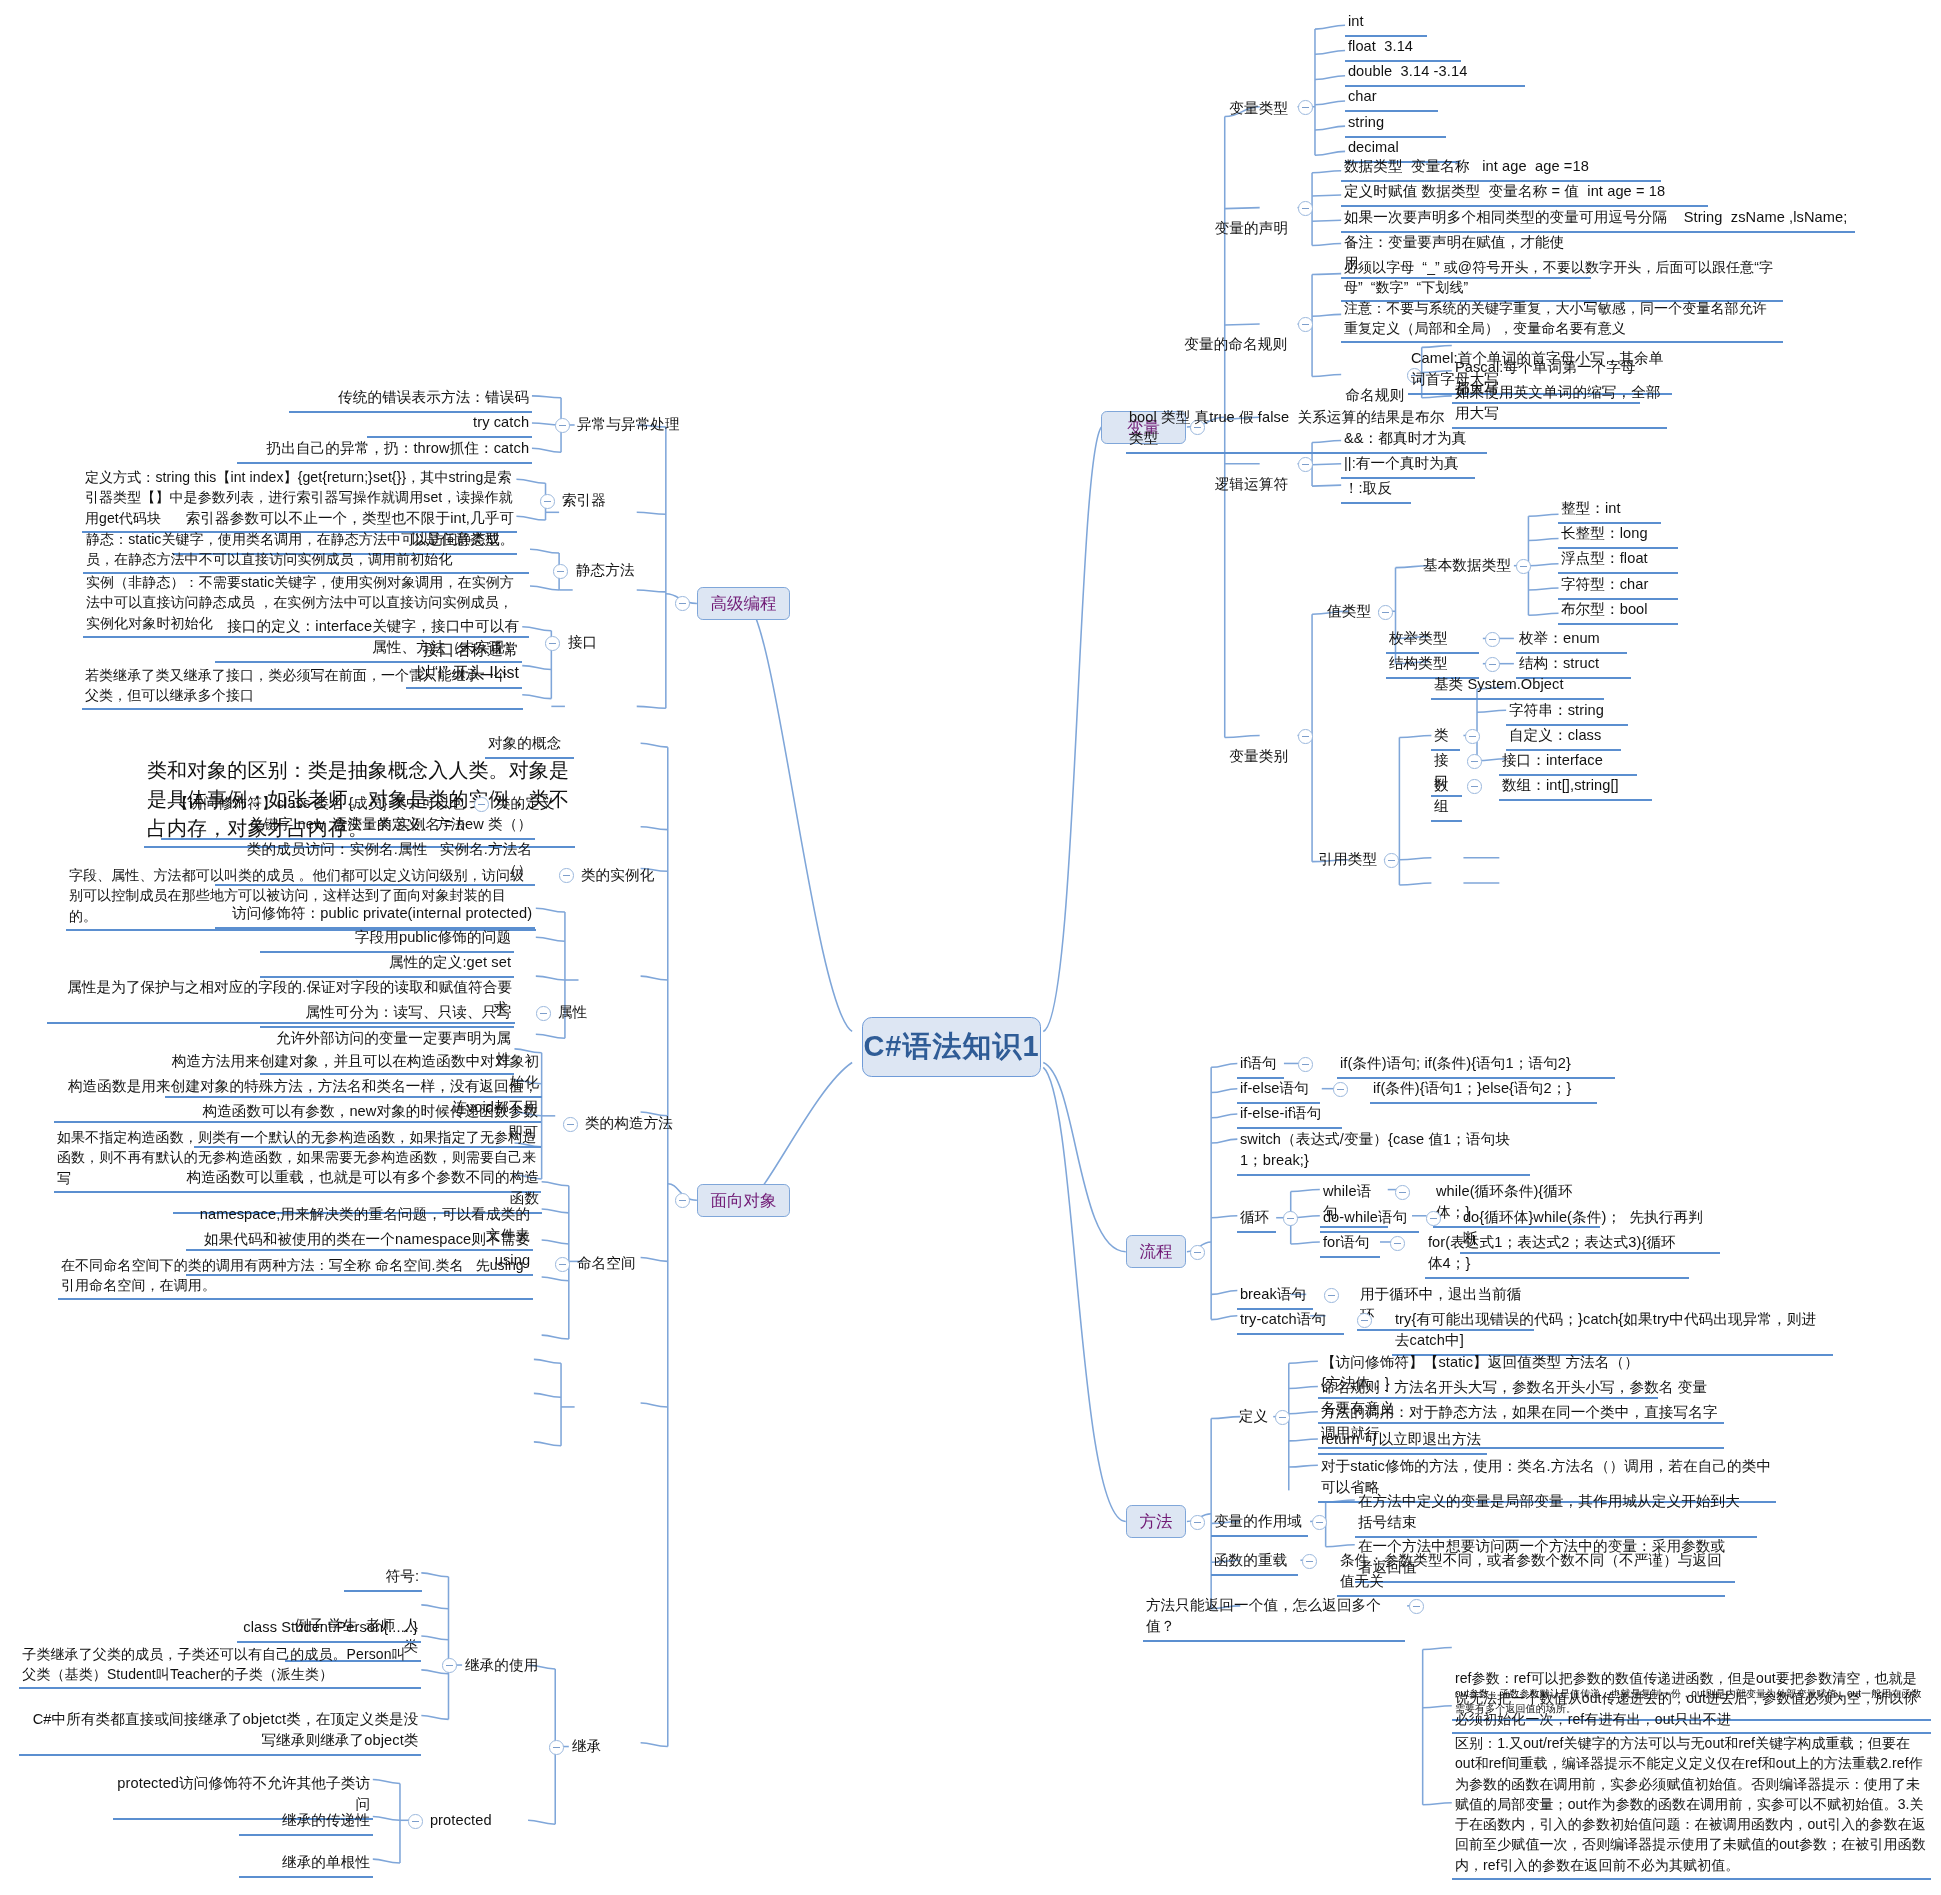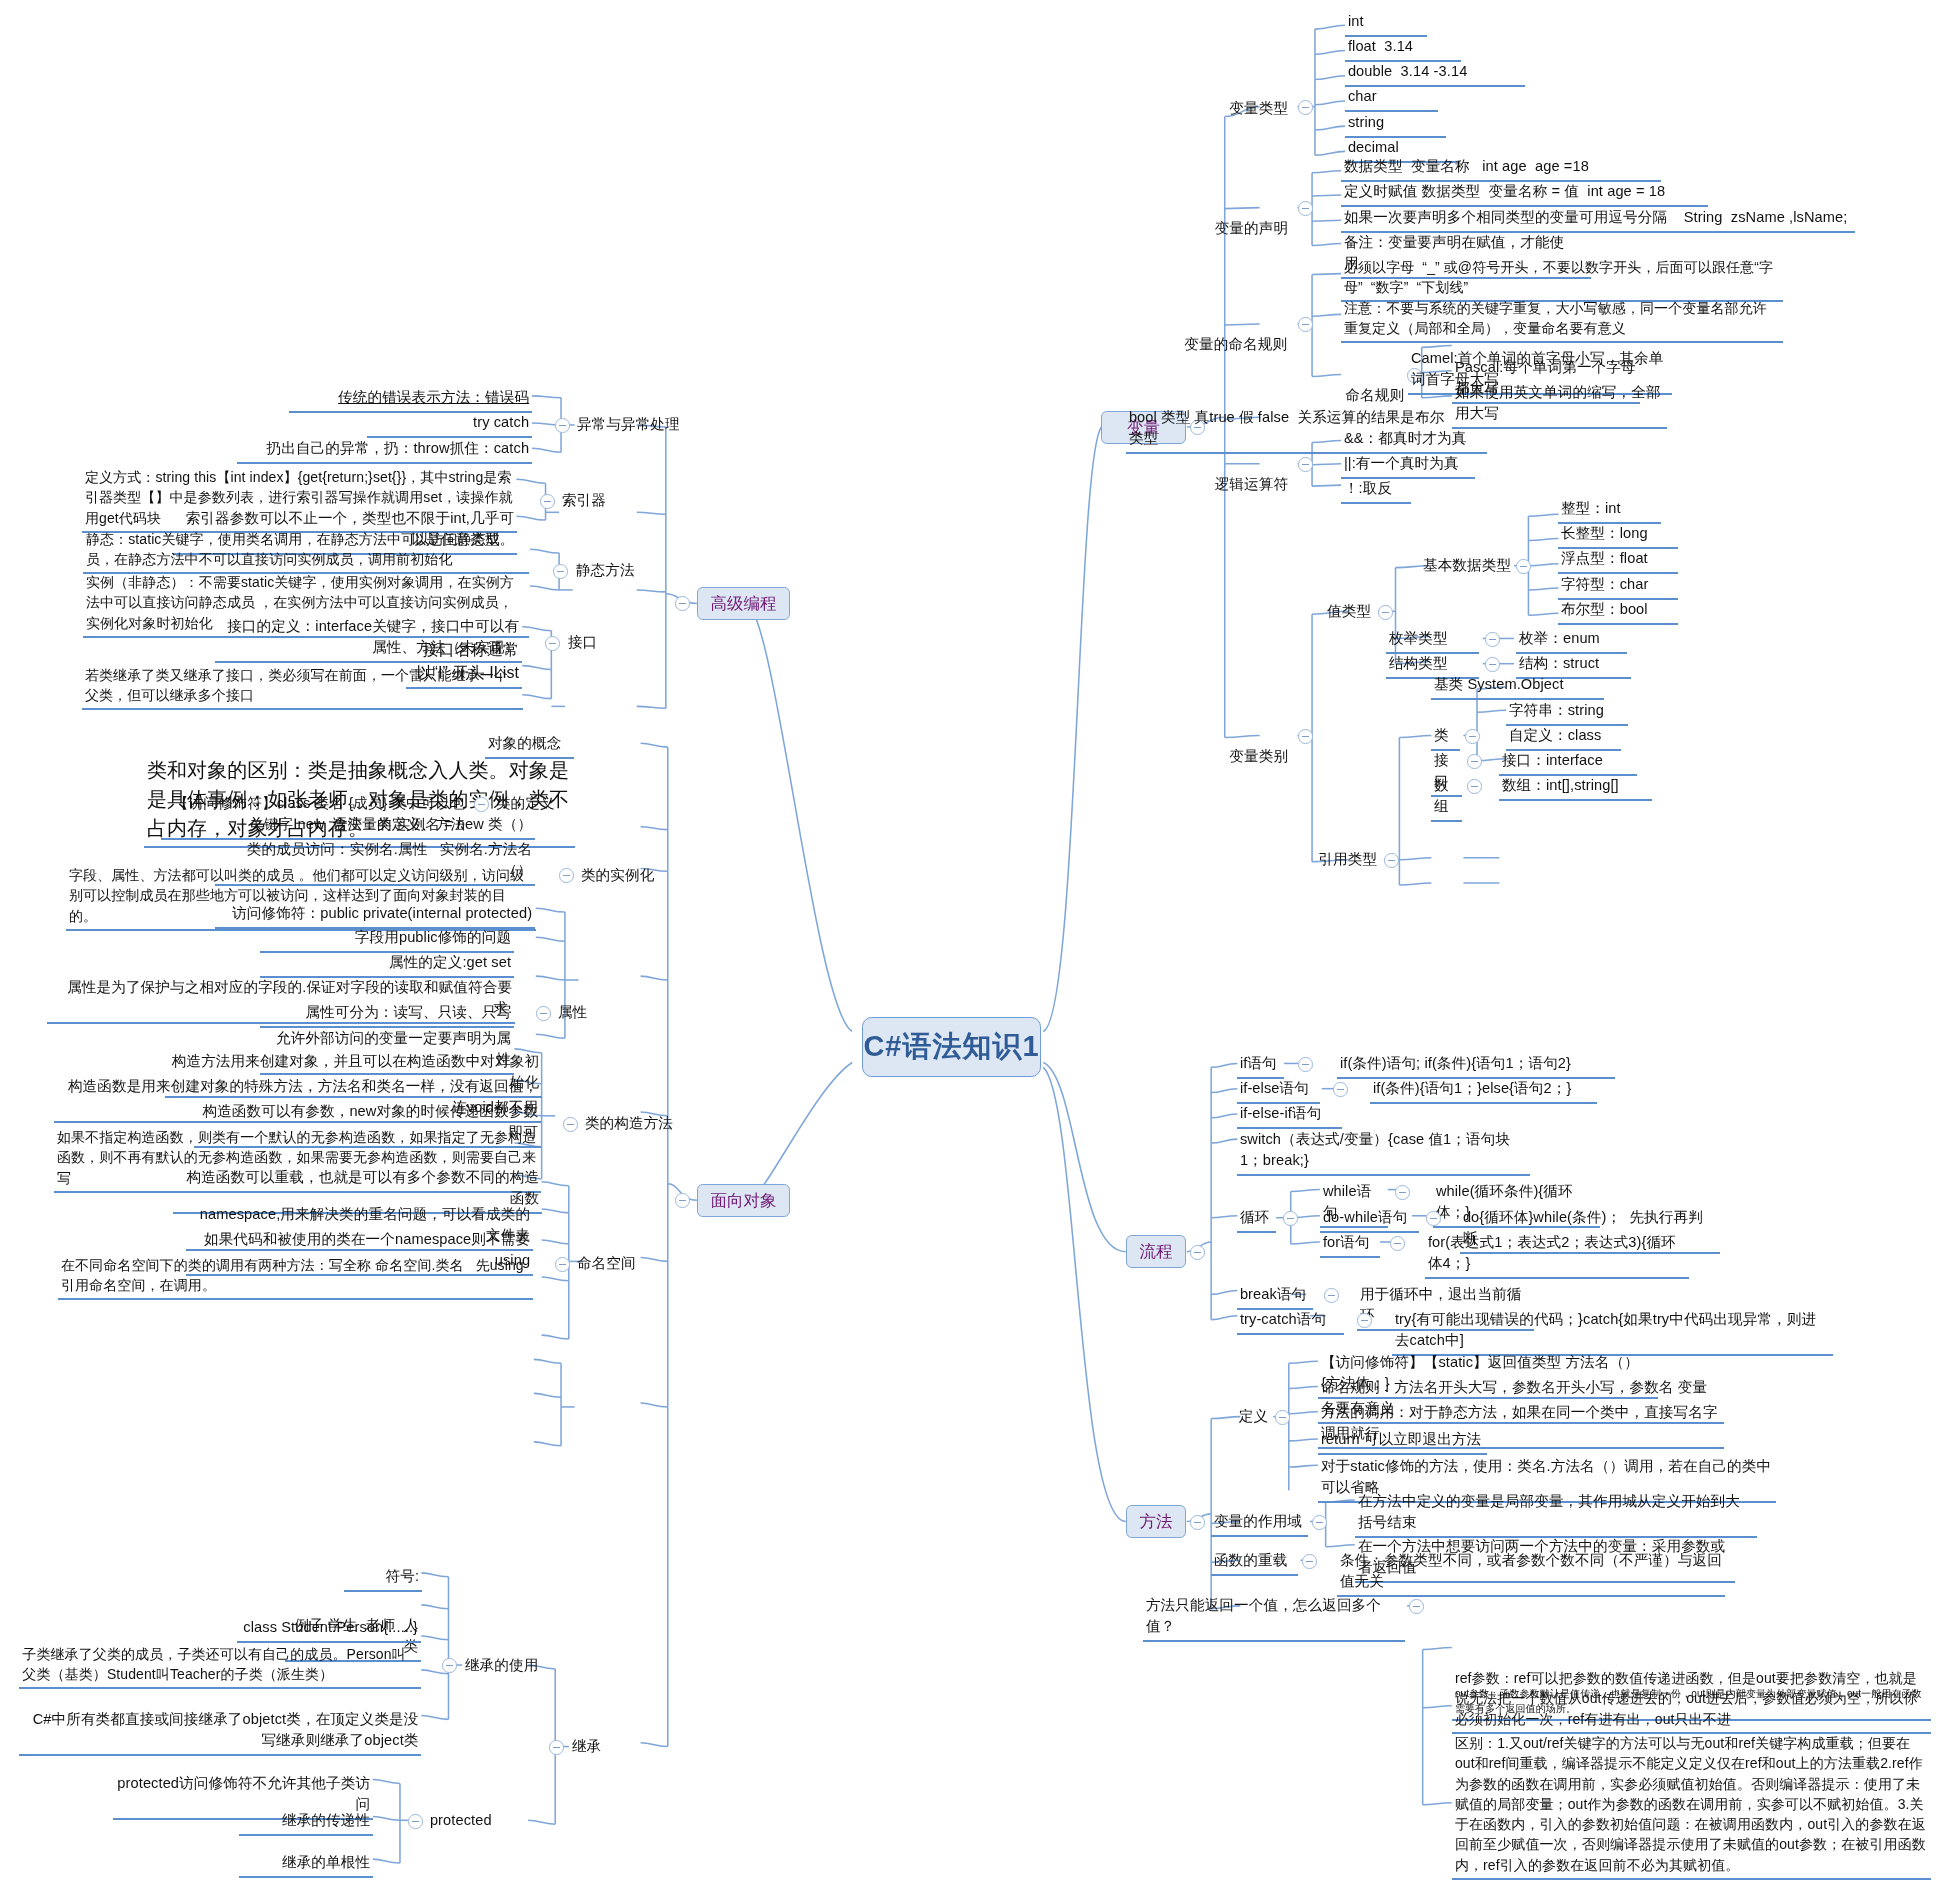--- a/index.html
+++ b/index.html
@@ -478,21 +478,21 @@
 <div class="node" style="left:1143px; top:1594px; width:262px;"><span>方法只能返回一个值，怎么返回多个值？</span></div>
 <div class="tog" style="left:1409px; top:1599px;"></div>
 
 <div class="node" style="left:1452px; top:1644px; width:479px; font-size:10px;margin-top:42px;"><span>out参数：函数参数默认是值传递，也就是复制一份，out则是内部变量为外部变量赋值，out一般用在函数需要有多个返回值的场所。</span></div>
 <div class="node" style="left:1452px; top:1667px; width:479px; font-size:14px;"><span>ref参数：ref可以把参数的数值传递进函数，但是out要把参数清空，也就是说无法把一个数值从out传递进去的，out进去后，参数值必须为空，所以你必须初始化一次，ref有进有出，out只出不进</span></div>
 <div class="node" style="left:1452px; top:1732px; width:479px; font-size:14px;"><span>区别：1.又out/ref关键字的方法可以与无out和ref关键字构成重载；但要在out和ref间重载，编译器提示不能定义定义仅在ref和out上的方法重载2.ref作为参数的函数在调用前，实参必须赋值初始值。否则编译器提示：使用了未赋值的局部变量；out作为参数的函数在调用前，实参可以不赋初始值。3.关于在函数内，引入的参数初始值问题：在被调用函数内，out引入的参数在返回前至少赋值一次，否则编译器提示使用了未赋值的out参数；在被引用函数内，ref引入的参数在返回前不必为其赋初值。</span></div>
 
 <div class="node nob" style="left:574px; top:413px; width:122px;"><span>异常与异常处理</span></div>
 <div class="tog" style="left:555px; top:418px;"></div>
 
-<div class="node r" style="left:289px; top:386px; width:243px;text-decoration:underline;"><span>传统的错误表示方法：错误码</span></div>
+<div class="node r" style="left:289px; top:386px; width:243px;"><span>传统的错误表示方法：错误码</span></div>
 <div class="node r" style="left:367px; top:411px; width:165px;"><span>try catch</span></div>
 <div class="node r" style="left:237px; top:437px; width:295px;"><span>扔出自己的异常，扔：throw抓住：catch</span></div>
 
 <div class="node nob" style="left:559px; top:489px; width:74px;"><span>索引器</span></div>
 <div class="tog" style="left:540px; top:494px;"></div>
 
 <div class="node" style="left:82px; top:466px; width:435px; font-size:14px;"><span>定义方式：string this【int index】{get{return;}set{}}，其中string是索引器类型【】中是参数列表，进行索引器写操作就调用set，读操作就用get代码块</span></div>
 <div class="node r" style="left:173px; top:507px; width:344px;"><span>索引器参数可以不止一个，类型也不限于int,几乎可以是任意类型。</span></div>
 
 <div class="node nob" style="left:573px; top:559px; width:93px;"><span>静态方法</span></div>

